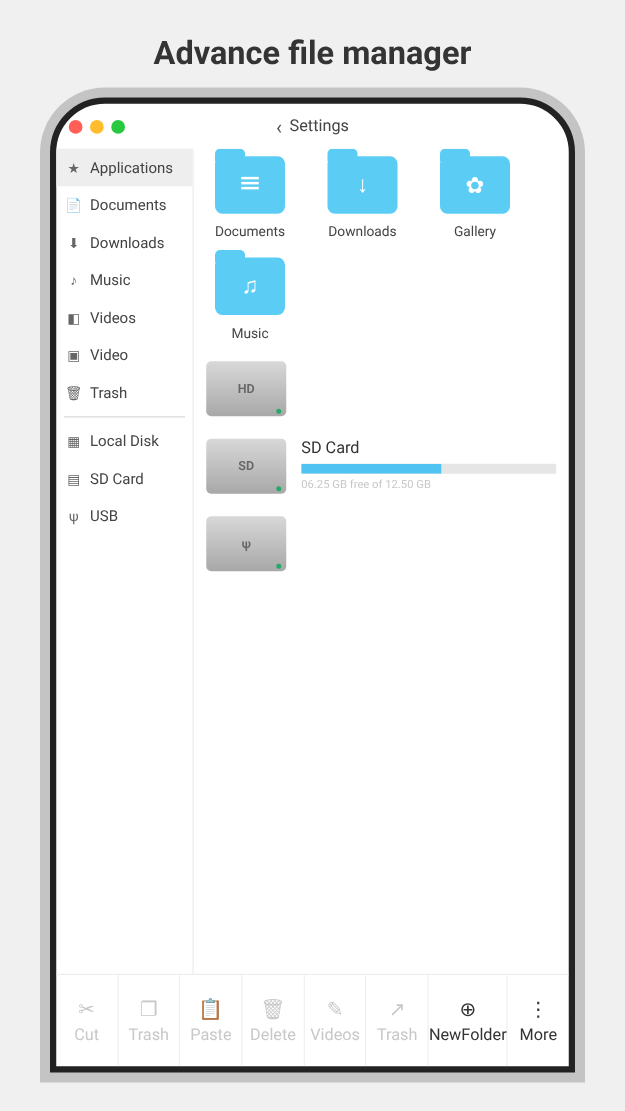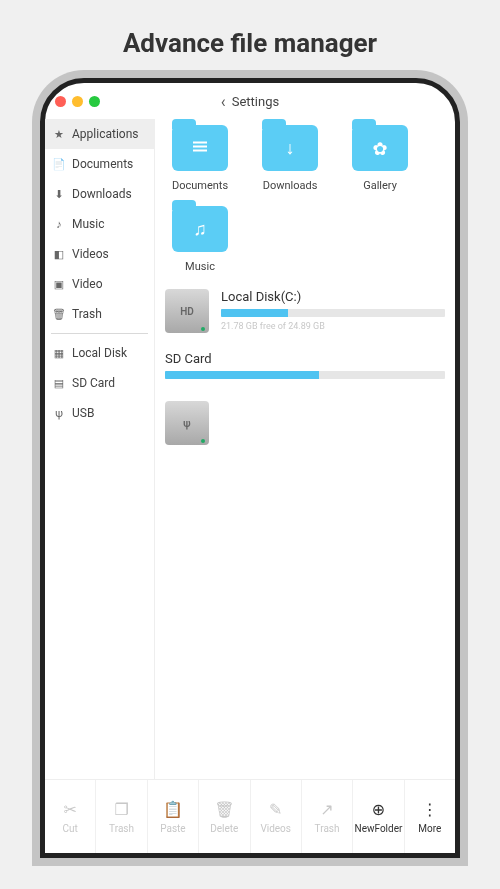--- a/index.html
+++ b/index.html
@@ -23,35 +23,35 @@
 .sb-divider { border-top: 1px solid #d9d9d9; margin: 4px 6px; }
 .content { flex: 1; padding: 6px 10px 10px; overflow-y: auto; }
 .folders { display: flex; flex-wrap: wrap; gap: 14px 20px; margin-bottom: 16px; }
 .folder { width: 70px; display: flex; flex-direction: column; align-items: center; cursor: pointer; }
 .folder-icon { width: 56px; height: 46px; background: #5bcdf5; border-radius: 6px; position: relative; margin-bottom: 8px; }
 .folder-icon::before { content: ""; position: absolute; top: -6px; left: 0; width: 24px; height: 10px; background: #5bcdf5; border-radius: 4px 4px 0 0; }
 .folder-inner { position: absolute; top: 50%; left: 50%; transform: translate(-50%, -50%); color: #fff; }
 .folder-label { font-size: 11px; color: #444; text-align: center; }
 .storage-list { margin-top: 6px; }
 .storage-item { display: flex; gap: 12px; margin-bottom: 18px; }
-.disk-icon { width: 44px; height: 44px; background: linear-gradient(#d8d8d8, #a8a8a8); border-radius: 4px; position: relative; display: flex; align-items: center; justify-content: center; font-size: 10px; color: #666; font-weight: 600; }
+.disk-icon { width: 64px; height: 44px; background: linear-gradient(#d8d8d8, #a8a8a8); border-radius: 4px; position: relative; display: flex; align-items: center; justify-content: center; font-size: 10px; color: #666; font-weight: 600; }
 .disk-icon::after { content: ""; position: absolute; bottom: 2px; right: 4px; width: 4px; height: 4px; border-radius: 50%; background: #2a6; }
 .storage-info { flex: 1; }
 .storage-name { font-size: 13px; color: #333; margin-bottom: 5px; }
 .bar { width: 100%; height: 8px; background: #e6e6e6; border-radius: 1px; overflow: hidden; margin-bottom: 4px; }
 .bar-fill { height: 100%; background: #4fc3f1; }
 .storage-sub { font-size: 9px; color: #c8c8c8; }
 .bottombar { position: absolute; bottom: 0; left: 0; right: 0; height: 74px; border-top: 1px solid #eee; display: flex; }
 .bb-item { flex: 1; display: flex; flex-direction: column; align-items: center; justify-content: center; gap: 4px; cursor: pointer; border-right: 1px solid #f0f0f0; }
 .bb-item:last-child { border-right: none; }
 .bb-main .bb-label { color: #c8c8c8; }
 .bb-main .bb-icon { color: #c8c8c8; }
 .bb-extra .bb-label { color: #333; }
 .bb-extra .bb-icon { color: #333; }
-.bb-label { font-size: 10px; }
+.bb-label { font-size: 13px; }
 .bb-icon { font-size: 16px; height: 20px; display: flex; align-items: center; }
 .lines-icon { display:inline-block; width:14px; }
 .lines-icon span{ display:block; height:2px; background:#fff; margin:2px 0; }
 </style>
 </head>
 <body>
 
 <h1 class="page-title">Advance file manager</h1>
 
 <div class="device-frame">
@@ -134,34 +134,29 @@
           <div class="folder">
             <div class="folder-icon">
               <div class="folder-inner" style="font-size: 18px;">♫</div>
             </div>
             <div class="folder-label">Music</div>
           </div>
         </div>
       <div class="storage-list" id="storage">
           <div class="storage-item">
             <div class="disk-icon">HD</div>
-            <div class="storage-info">
-              <div class="storage-name">Local Disk(C:)</div>
-              <div class="bar">
-                <div class="bar-fill" style="width: 30%;"></div>
-              </div>
-              <div class="storage-sub">21.78 GB free of 24.89 GB</div>
-            </div>
           </div>
           <div class="storage-item">
+            <div class="disk-icon">SD</div>
             <div class="storage-info">
               <div class="storage-name">SD Card</div>
               <div class="bar">
                 <div class="bar-fill" style="width: 55%;"></div>
               </div>
+              <div class="storage-sub">06.25 GB free of 12.50 GB</div>
             </div>
           </div>
           <div class="storage-item">
             <div class="disk-icon">ψ</div>
           </div>
         </div>
     </div>
   </div>
 
   <div class="bottombar" id="bottombar">

